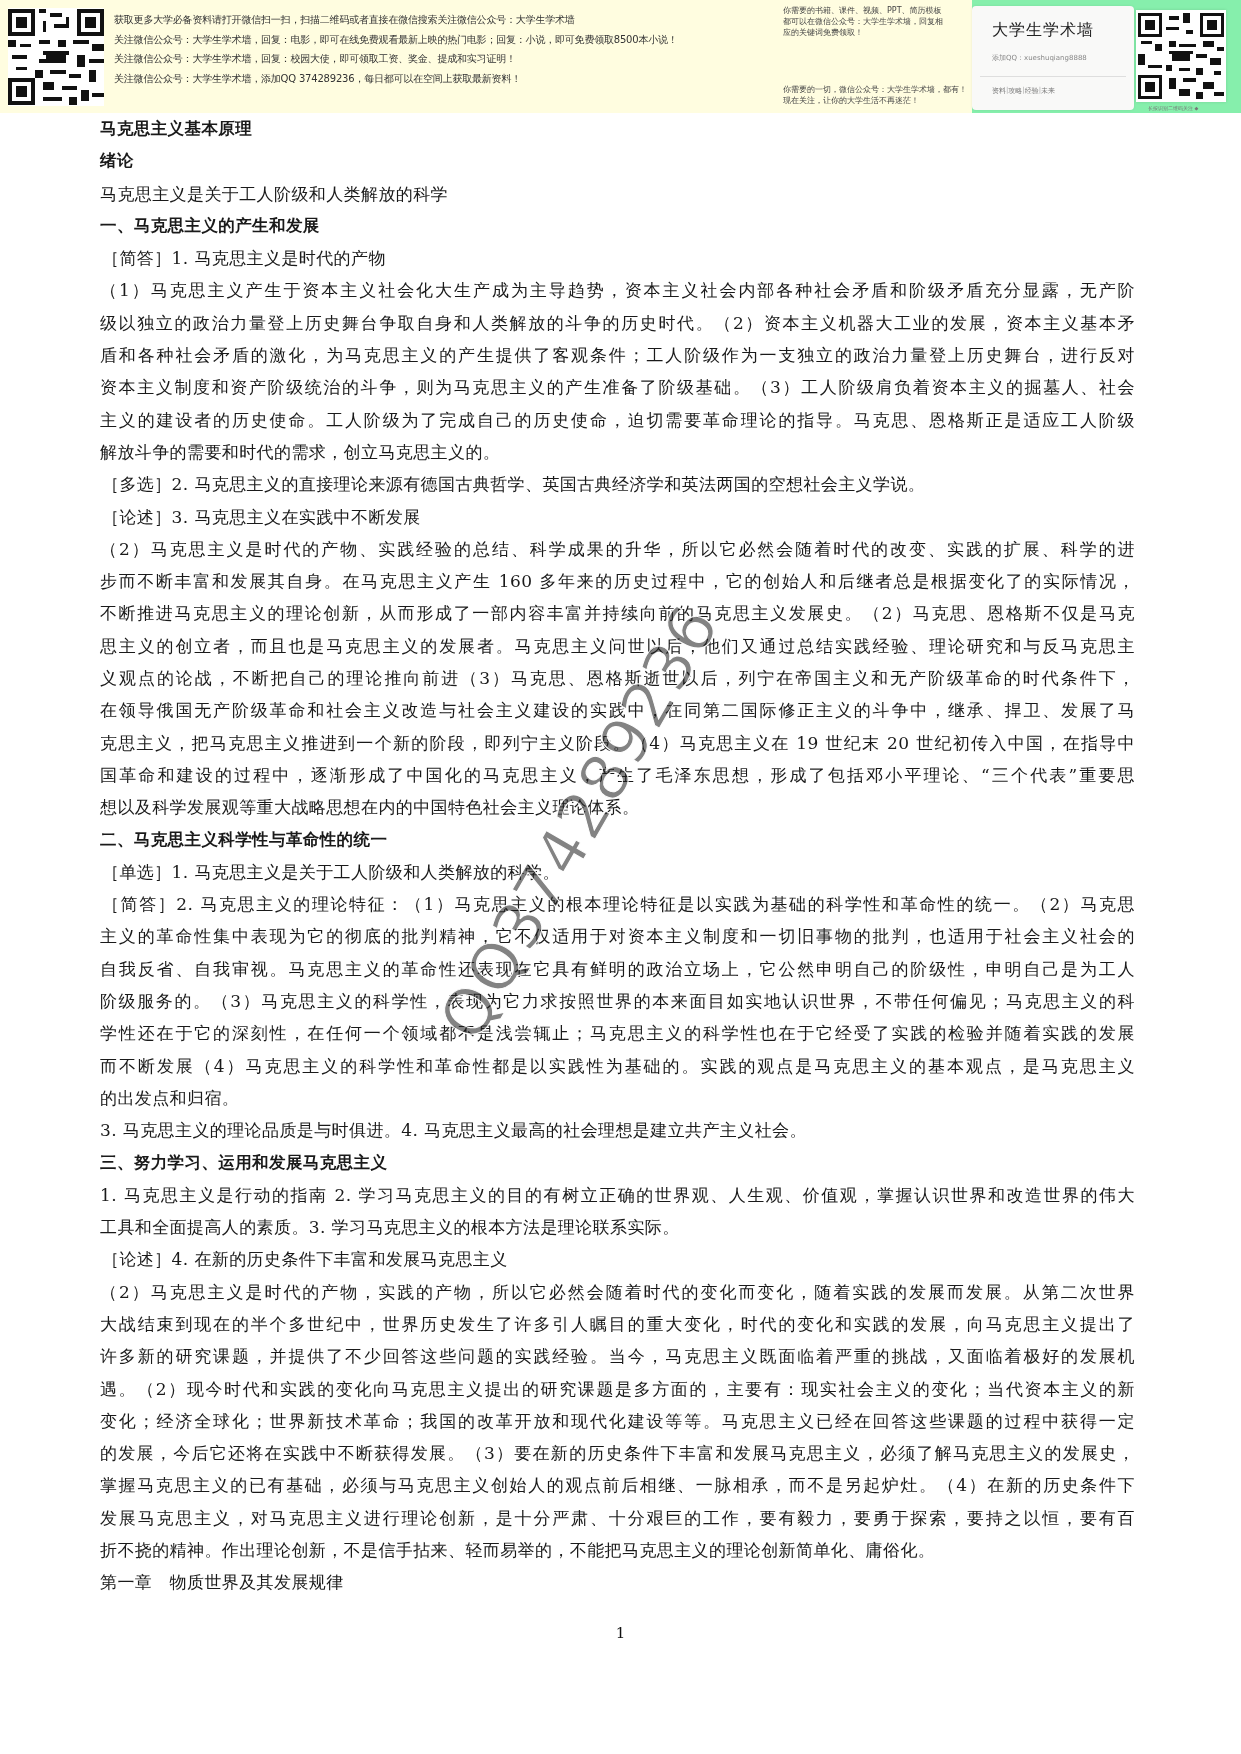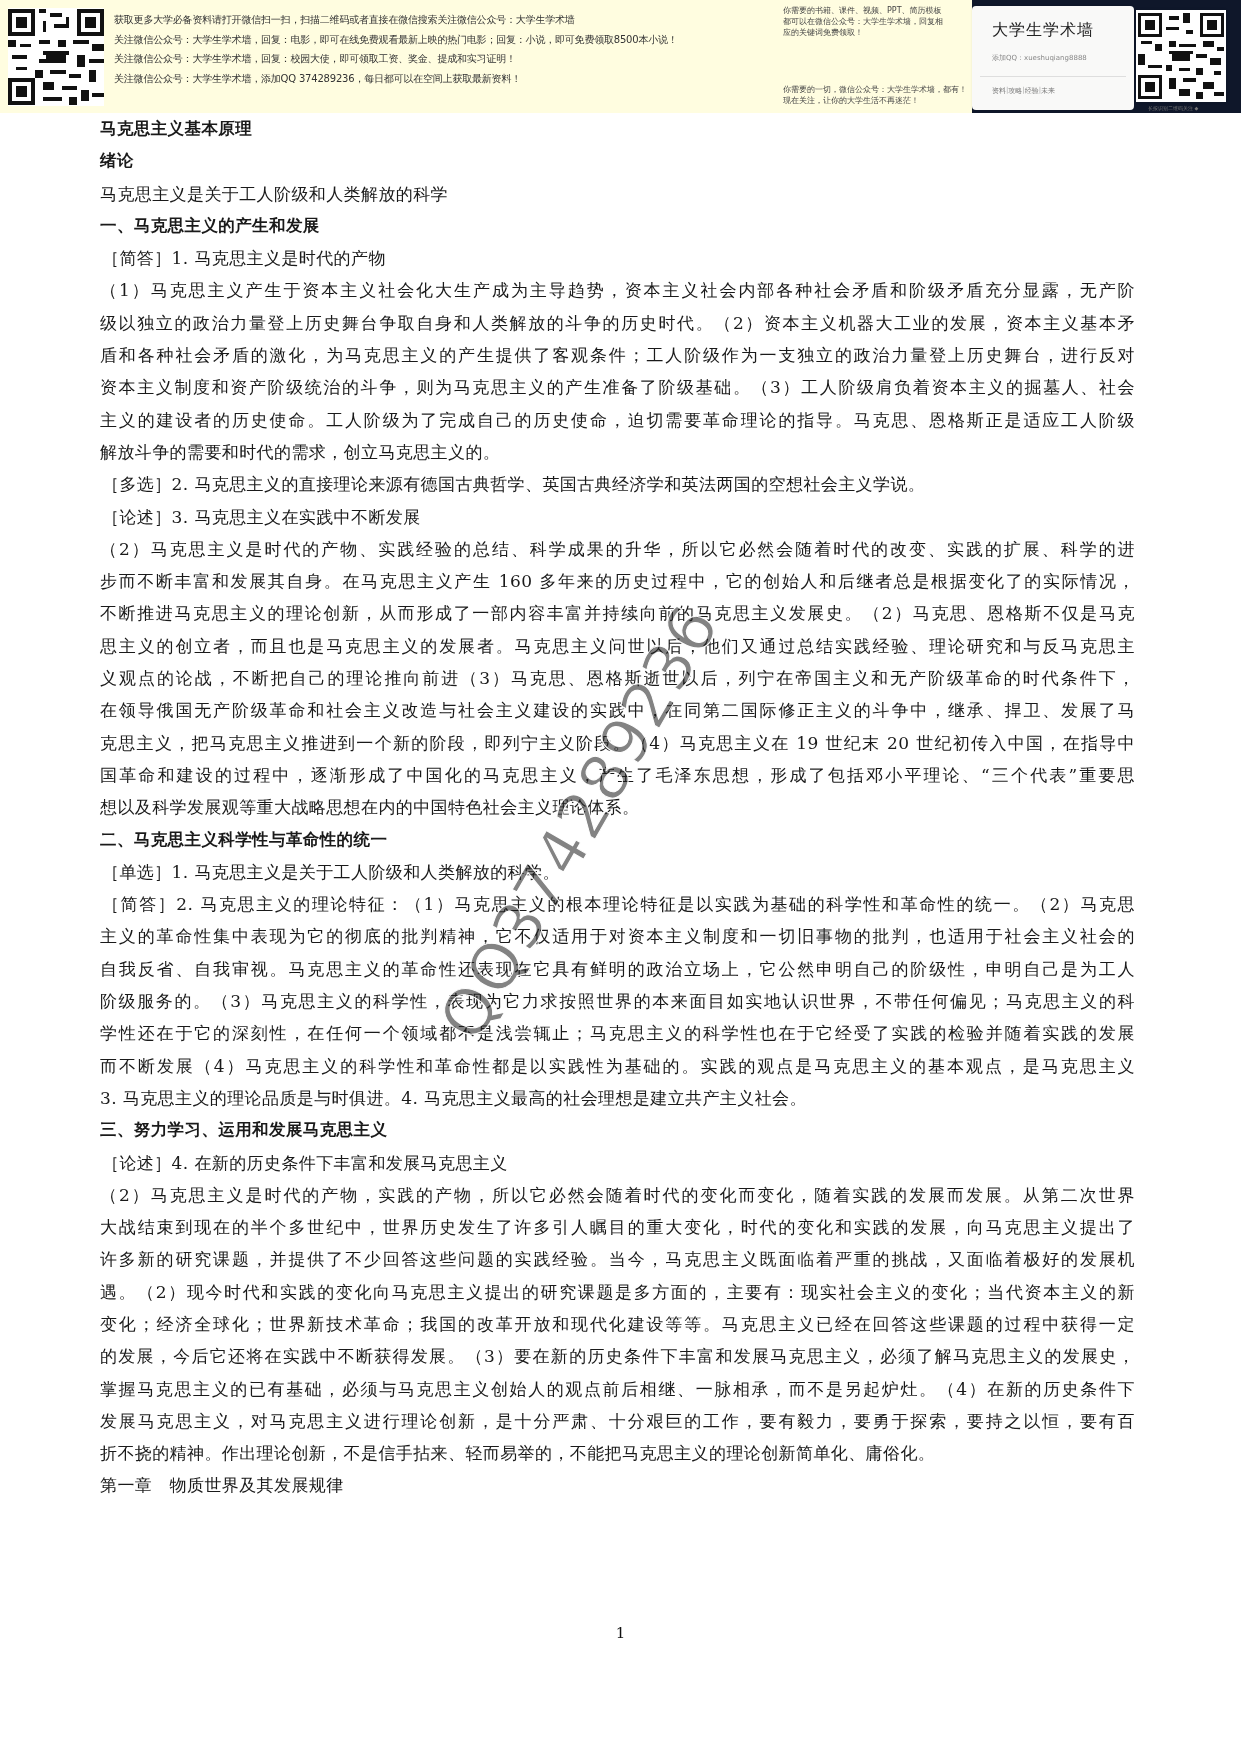--- a/index.html
+++ b/index.html
@@ -13,21 +13,21 @@
   .qr svg { display: block; width: 100%; height: 100%; }
   .qr-left { left: 8px; top: 8px; width: 96px; height: 98px; }
   .ad-lines { position: absolute; left: 114px; top: 10px; width: 660px; }
   .ad-line { font-family: "DejaVu Sans", "Liberation Sans", sans-serif; font-size: 10px; color: #333;
              height: 19.5px; line-height: 19.5px; white-space: nowrap; letter-spacing: -0.2px; }
   .ad-side { position: absolute; left: 783px; width: 190px; font-family: "DejaVu Sans", sans-serif;
              font-size: 8px; line-height: 11px; color: #444; }
   .ad-side-top { top: 5px; }
   .ad-side-bottom { top: 84px; }
 
-  .card { position: absolute; left: 972px; top: 0; width: 269px; height: 113px; background: #0f172a; }
+  .card { position: absolute; left: 972px; top: 0; width: 269px; height: 113px; background: #86efac; }
   .card-inner { position: absolute; left: 0; top: 6px; width: 162px; height: 104px; background: #f9f9f8;
                 border-radius: 4px; box-shadow: 0 0 3px rgba(0,0,0,0.08); }
   .card-title { position: absolute; left: 20px; top: 14px; font-family: "DejaVu Sans", sans-serif;
                 font-size: 16px; color: #222; letter-spacing: 1px; }
   .card-id { position: absolute; left: 20px; top: 47px; font-family: "DejaVu Sans", sans-serif;
              font-size: 7px; color: #888; }
   .card-divider { position: absolute; left: 8px; top: 70px; width: 146px; height: 1px; background: #dedede; }
   .card-nav { position: absolute; left: 20px; top: 80px; font-family: "DejaVu Sans", sans-serif;
               font-size: 7px; color: #777; display: flex; }
   .card-nav .sep { color: #aaa; }
@@ -211,24 +211,29 @@
 
   <div class="line bold">二、马克思主义科学性与革命性的统一</div>
   <div class="line indent">［单选］1. 马克思主义是关于工人阶级和人类解放的科学。</div>
   <div>
     <div class="line justify indent">［简答］2. 马克思主义的理论特征：（1）马克思主义的根本理论特征是以实践为基础的科学性和革命性的统一。（2）马克思</div>
     <div class="line justify">主义的革命性集中表现为它的彻底的批判精神，它不仅适用于对资本主义制度和一切旧事物的批判，也适用于社会主义社会的</div>
     <div class="line justify">自我反省、自我审视。马克思主义的革命性还表现在它具有鲜明的政治立场上，它公然申明自己的阶级性，申明自己是为工人</div>
     <div class="line justify">阶级服务的。（3）马克思主义的科学性，表现为它力求按照世界的本来面目如实地认识世界，不带任何偏见；马克思主义的科</div>
     <div class="line justify">学性还在于它的深刻性，在任何一个领域都不是浅尝辄止；马克思主义的科学性也在于它经受了实践的检验并随着实践的发展</div>
     <div class="line justify">而不断发展（4）马克思主义的科学性和革命性都是以实践性为基础的。实践的观点是马克思主义的基本观点，是马克思主义</div>
+    <div class="line">的出发点和归宿。</div>
   </div>
   <div class="line">3. 马克思主义的理论品质是与时俱进。4. 马克思主义最高的社会理想是建立共产主义社会。</div>
 
   <div class="line bold">三、努力学习、运用和发展马克思主义</div>
+  <div>
+    <div class="line justify">1. 马克思主义是行动的指南 2. 学习马克思主义的目的有树立正确的世界观、人生观、价值观，掌握认识世界和改造世界的伟大</div>
+    <div class="line">工具和全面提高人的素质。3. 学习马克思主义的根本方法是理论联系实际。</div>
+  </div>
   <div class="line indent">［论述］4. 在新的历史条件下丰富和发展马克思主义</div>
   <div>
     <div class="line justify">（2）马克思主义是时代的产物，实践的产物，所以它必然会随着时代的变化而变化，随着实践的发展而发展。从第二次世界</div>
     <div class="line justify">大战结束到现在的半个多世纪中，世界历史发生了许多引人瞩目的重大变化，时代的变化和实践的发展，向马克思主义提出了</div>
     <div class="line justify">许多新的研究课题，并提供了不少回答这些问题的实践经验。当今，马克思主义既面临着严重的挑战，又面临着极好的发展机</div>
     <div class="line justify">遇。（2）现今时代和实践的变化向马克思主义提出的研究课题是多方面的，主要有：现实社会主义的变化；当代资本主义的新</div>
     <div class="line justify">变化；经济全球化；世界新技术革命；我国的改革开放和现代化建设等等。马克思主义已经在回答这些课题的过程中获得一定</div>
     <div class="line justify">的发展，今后它还将在实践中不断获得发展。（3）要在新的历史条件下丰富和发展马克思主义，必须了解马克思主义的发展史，</div>
     <div class="line justify">掌握马克思主义的已有基础，必须与马克思主义创始人的观点前后相继、一脉相承，而不是另起炉灶。（4）在新的历史条件下</div>
     <div class="line justify">发展马克思主义，对马克思主义进行理论创新，是十分严肃、十分艰巨的工作，要有毅力，要勇于探索，要持之以恒，要有百</div>

